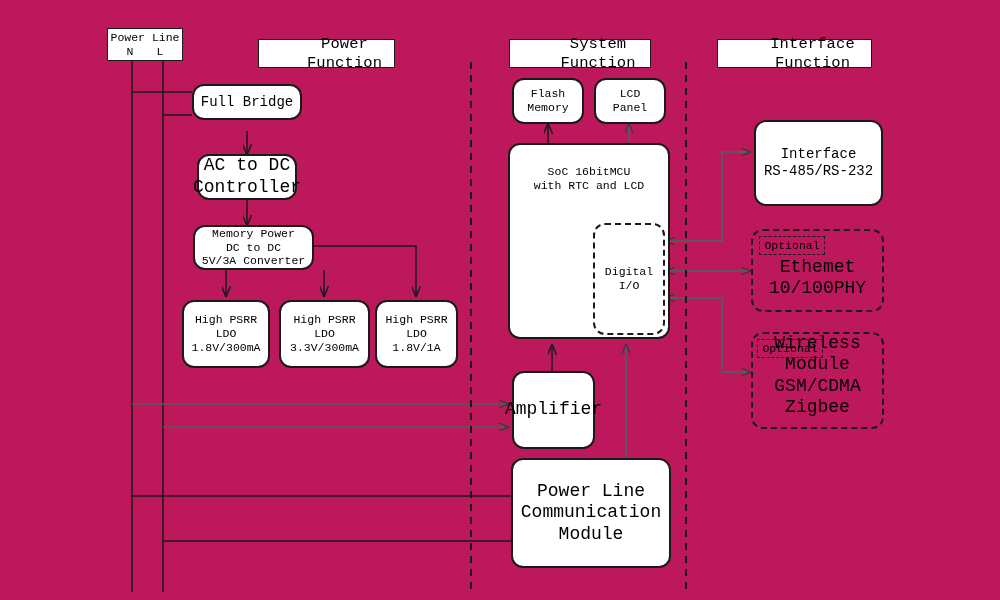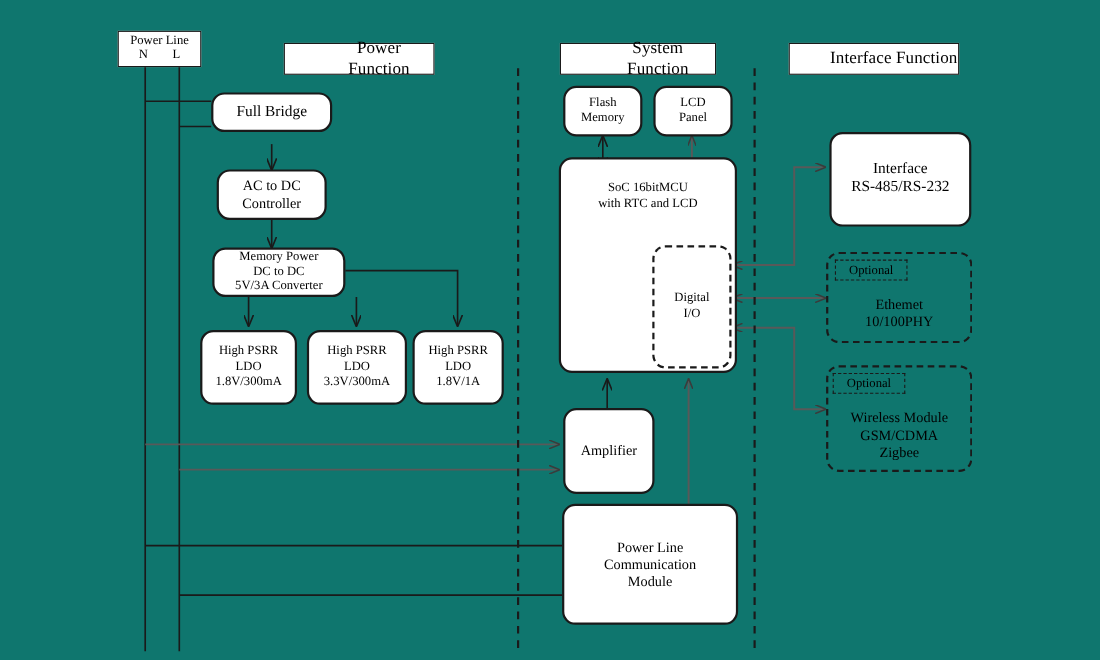--- a/index.html
+++ b/index.html
@@ -5,22 +5,22 @@
 <style>
   html, body {
     margin: 0;
     padding: 0;
     background: #ffffff;
   }
   #canvas {
     position: relative;
     width: 1000px;
     height: 600px;
-    background: #0f766e;
-    font-family: Liberation Serif, serif;
+    background: #be185d;
+    font-family: Liberation Mono, monospace;
     overflow: hidden;
   }
   svg.wires {
     position: absolute;
     left: 0; top: 0;
     width: 1000px;
     height: 600px;
     pointer-events: none;
   }
   .node {
@@ -48,21 +48,21 @@
   .dashed {
     border: 2px dashed #1a1a1a;
     border-radius: 12px;
     background: transparent;
   }
   .section-title {
     font-size: 15.5px;
     letter-spacing: 0.1px;
   }
   .label-lg { font-size: 14px; }
-  .label-md { font-size: 13px; }
+  .label-md { font-size: 18px; }
   .label-sm { font-size: 11.5px; }
   .pl-box {
     position: absolute;
     box-sizing: border-box;
     border: 1.5px solid #1a1a1a;
     background: #ffffff;
     z-index: 3;
   }
   .pl-title {
     text-align: center;

